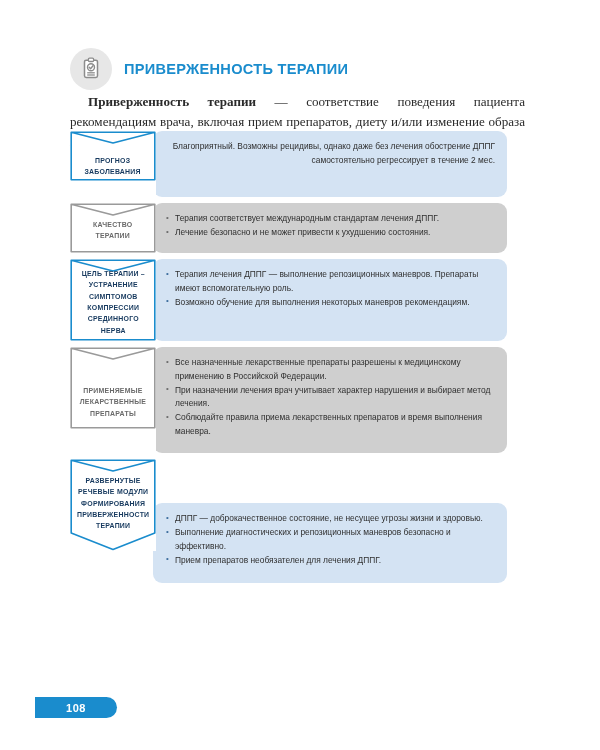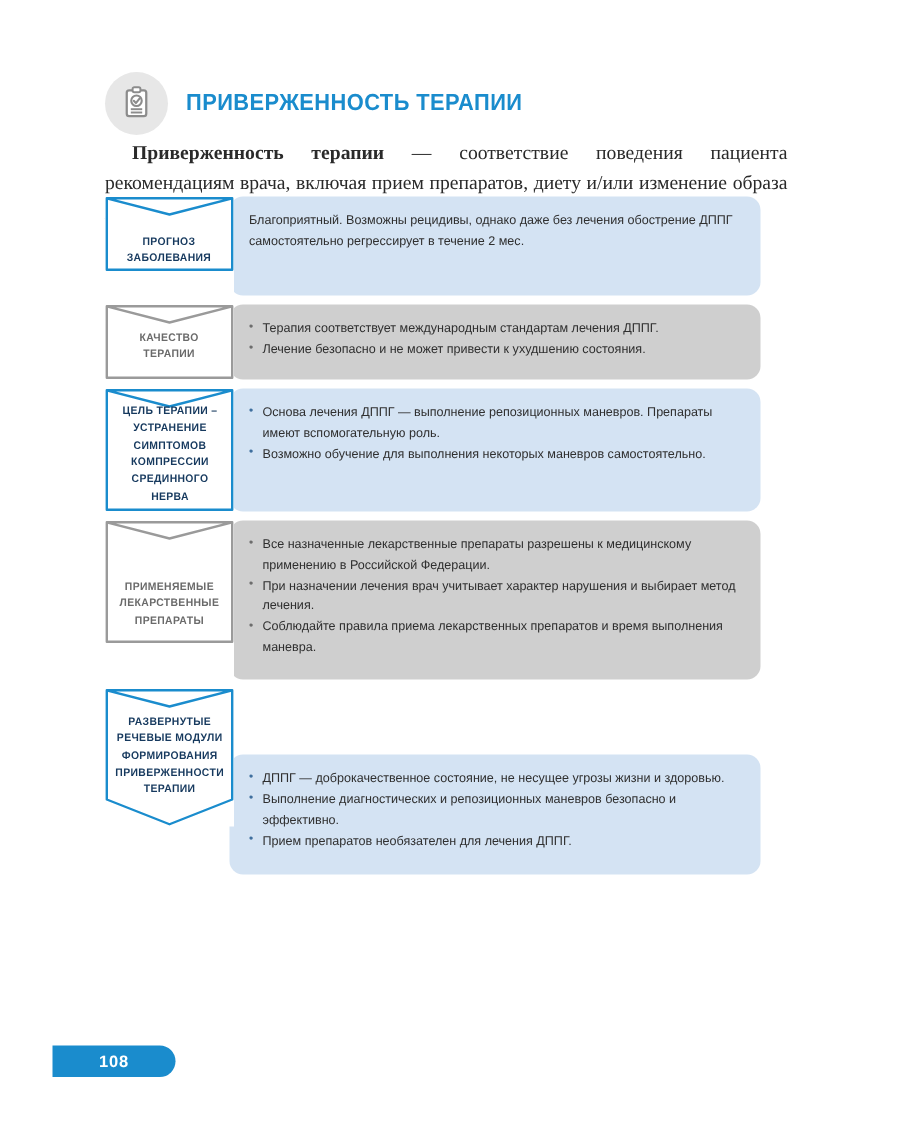--- a/index.html
+++ b/index.html
@@ -124,20 +124,21 @@
     font-size: 8.4px;
     line-height: 1.62;
     color: #2f2f2f;
   }
   .row.blue .panel { background: #d4e3f3; }
   .row.gray .panel { background: #cfcfcf; }
 
   .panel p {
     margin: 0;
     padding: 0;
+    text-align: right;
   }
   .panel ul {
     margin: 0;
     padding: 0;
     list-style: none;
   }
   .panel ul li {
     position: relative;
     padding-left: 9px;
     margin: 0 0 0.5px 0;
@@ -254,22 +255,22 @@
         </svg>
         <div class="label-text" style="white-space: pre-line;">ЦЕЛЬ ТЕРАПИИ –
 УСТРАНЕНИЕ
 СИМПТОМОВ
 КОМПРЕССИИ
 СРЕДИННОГО
 НЕРВА</div>
       </div>
       <div class="panel">
         <ul>
-          <li>Основа лечения ДППГ — выполнение репозиционных маневров. Препараты имеют вспомогательную роль.</li>
-          <li>Возможно обучение для выполнения некоторых маневров самостоятельно.</li>
+          <li>Терапия лечения ДППГ — выполнение репозиционных маневров. Препараты имеют вспомогательную роль.</li>
+          <li>Возможно обучение для выполнения некоторых маневров рекомендациям.</li>
         </ul>
       </div>
     </div>
 
     <div class="row row-3 gray">
       <div class="label-box">
         <svg class="shield" viewBox="0 0 86 82" preserveAspectRatio="none" aria-hidden="true">
           <path d="M1.2,1.2 L84.8,1.2 L84.8,80.8 L43,80.8 L1.2,80.8 Z M1.2,1.2 L43,12 L84.8,1.2" fill="#ffffff" stroke="#9a9a9a" stroke-width="1.6" stroke-linejoin="round"></path>
         </svg>
         <div class="label-text" style="white-space: pre-line;">ПРИМЕНЯЕМЫЕ

